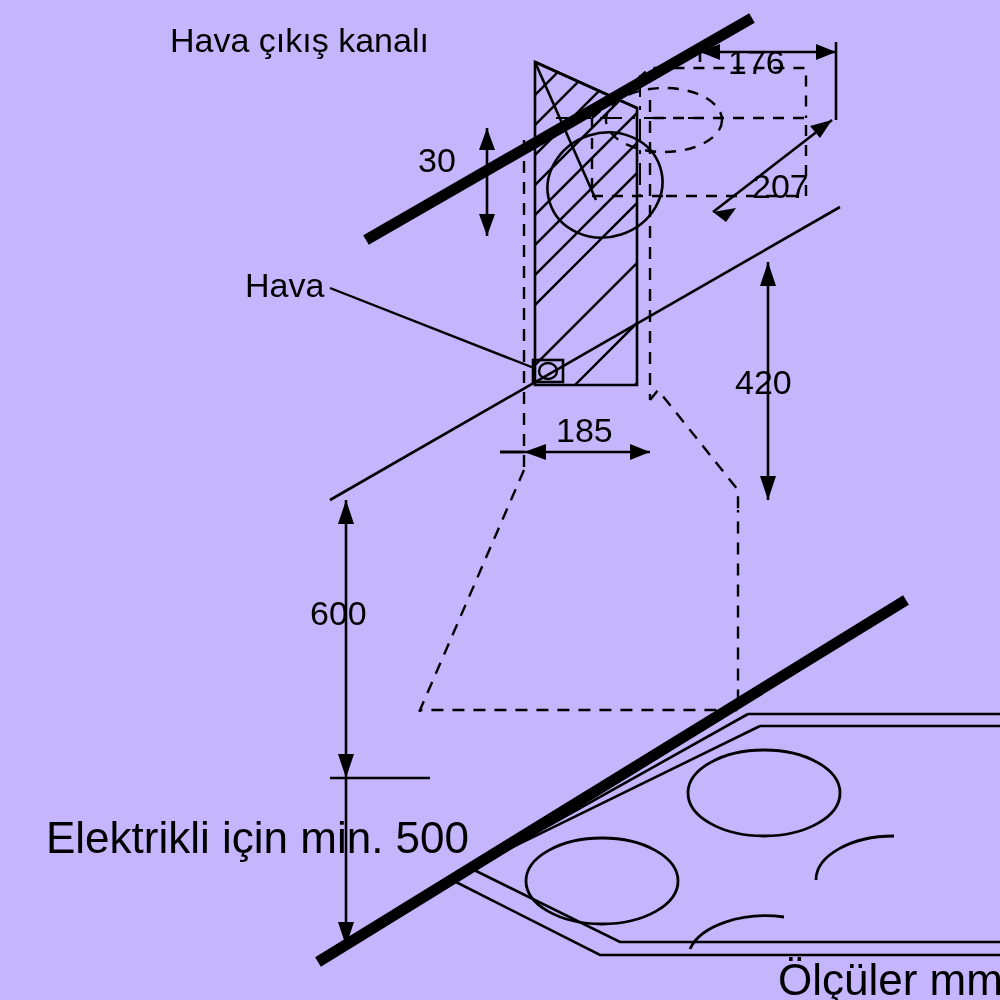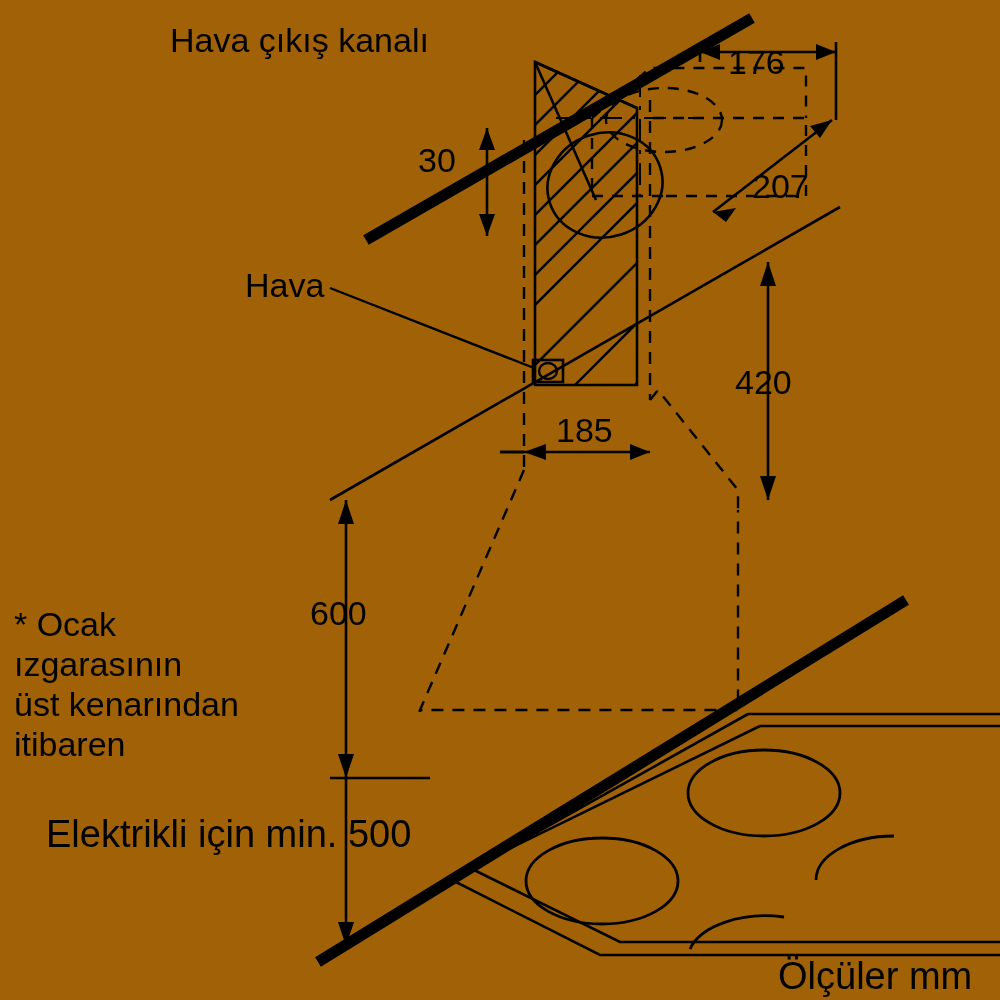--- a/index.html
+++ b/index.html
@@ -7,21 +7,21 @@
     padding: 0;
     background: #ffffff;
   }
   body {
     font-family: "Liberation Sans", sans-serif;
   }
   #stage {
     position: relative;
     width: 1000px;
     height: 1000px;
-    background: #a16207;
+    background: #c4b5fd;
     overflow: hidden;
   }
   #diagram-svg {
     position: absolute;
     left: 0;
     top: 0;
     width: 1000px;
     height: 1000px;
   }
   .lbl {
@@ -34,21 +34,21 @@
   .lbl-dim {
     font-size: 34px;
   }
   .lbl-title {
     font-size: 34px;
   }
   .lbl-note {
     font-size: 34px;
   }
   .lbl-foot {
-    font-size: 38px;
+    font-size: 44px;
   }
   .multiline {
     white-space: pre-line;
   }
 </style>
 </head>
 <body>
 
 <div id="stage">
 
@@ -197,24 +197,20 @@
   <div class="lbl lbl-dim" style="left:418px; top:140px;text-align:right;">30</div>
 
   <div class="lbl lbl-dim" style="left:735px; top:362px;">420</div>
 
   <div class="lbl lbl-dim" style="left:556px; top:410px;">185</div>
 
   <div class="lbl lbl-dim" style="left:310px; top:593px;">600</div>
 
   <div class="lbl lbl-title" style="left:245px; top:265px;">Hava</div>
 
-  <div class="lbl lbl-note multiline" style="left:14px; top:604px;">* Ocak
-ızgarasının
-üst kenarından
-itibaren</div>
 
   <div class="lbl lbl-foot" style="left:46px; top:812px;">Elektrikli için min. 500</div>
 
 
   <div class="lbl lbl-foot multiline" style="left:778px; top:954px;">Ölçüler mm
 cinsindendir</div>
 
 </div>
 
 </body></html>

